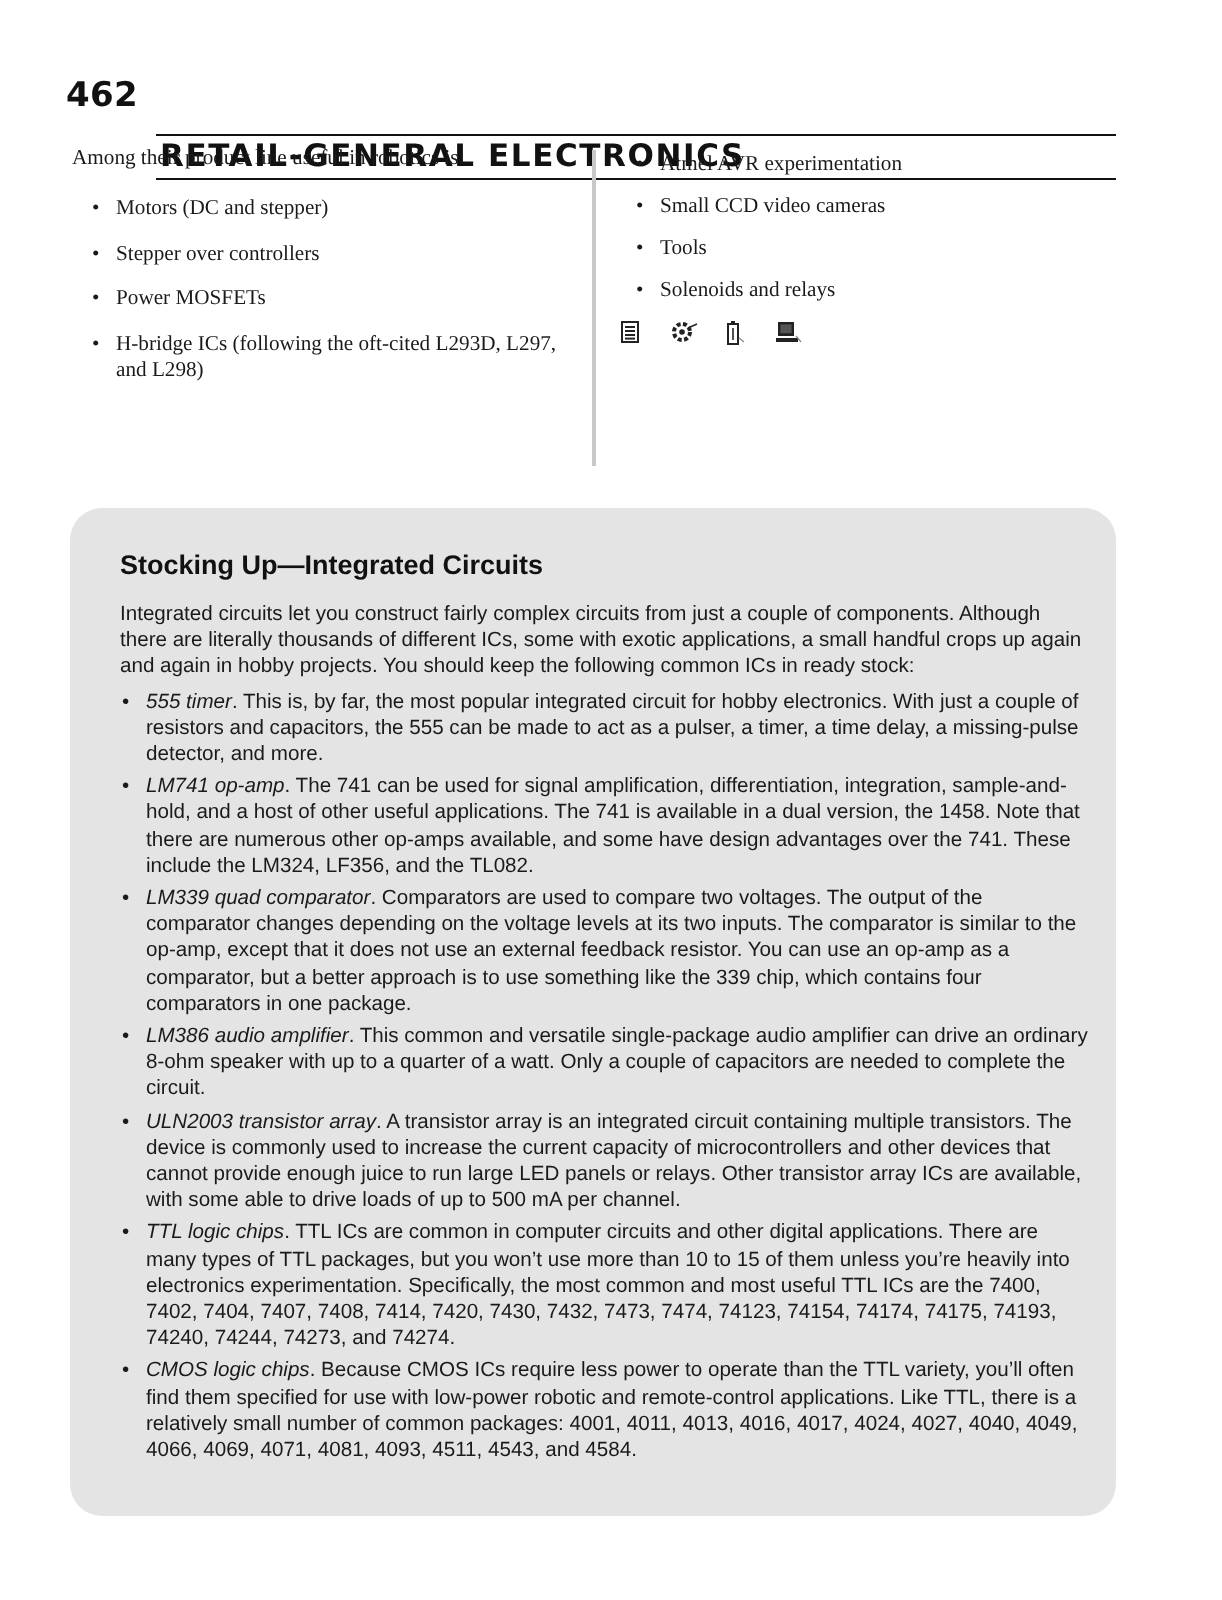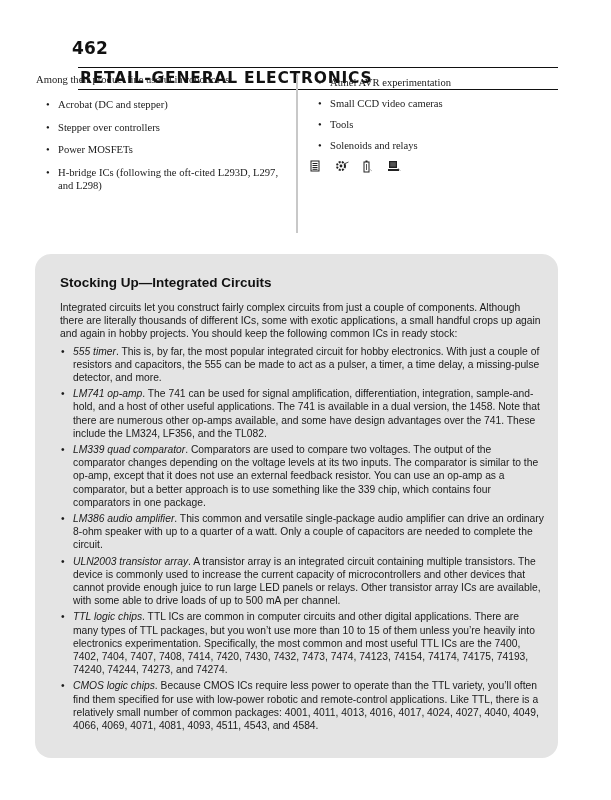--- a/index.html
+++ b/index.html
@@ -23,21 +23,20 @@
     }
     .page-num {
       position: absolute;
       left: 0;
       top: 1px;
       font-family: "DejaVu Sans", sans-serif;
       font-weight: bold;
       font-size: 17px;
       letter-spacing: 0.2px;
       color: #111;
-      margin-left: 39px;
     }
     .chapter-title {
       position: absolute;
       left: 45px;
       right: 0;
       top: 0;
       height: 21px;
       border-top: 1.5px solid #111;
       border-bottom: 1.5px solid #111;
       font-family: "DejaVu Sans", sans-serif;
@@ -173,21 +172,21 @@
 <body>
 
 <div class="header">
   <span class="page-num">462</span>
   <div class="chapter-title">Retail-General Electronics</div>
 </div>
 
 <div class="col col-left">
   <p style="text-align:left;">Among their product line useful in robotics is:</p>
   <ul>
-    <li><span class="dot">•</span><span>Acrobat (DC and stepper)</span></li>
+    <li><span class="dot">•</span><span>Motors (DC and stepper)</span></li>
     <li><span class="dot">•</span><span>Stepper over controllers</span></li>
     <li><span class="dot">•</span><span>Power MOSFETs</span></li>
     <li><span class="dot">•</span><span>H-bridge ICs (following the oft-cited L293D, L297, and L298)</span></li>
   </ul>
 </div>
 
 <div class="divider"></div>
 
 <div class="col col-right">
   <ul>

